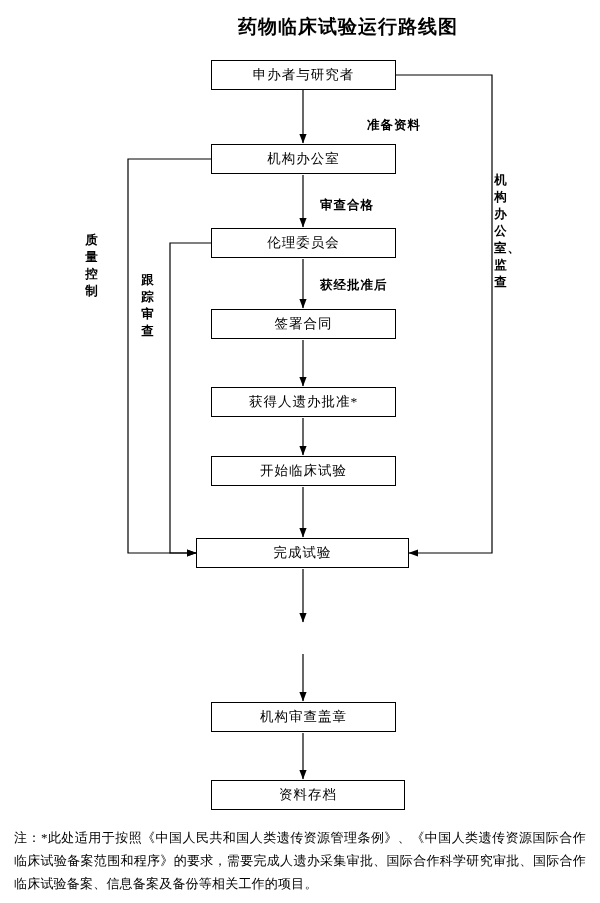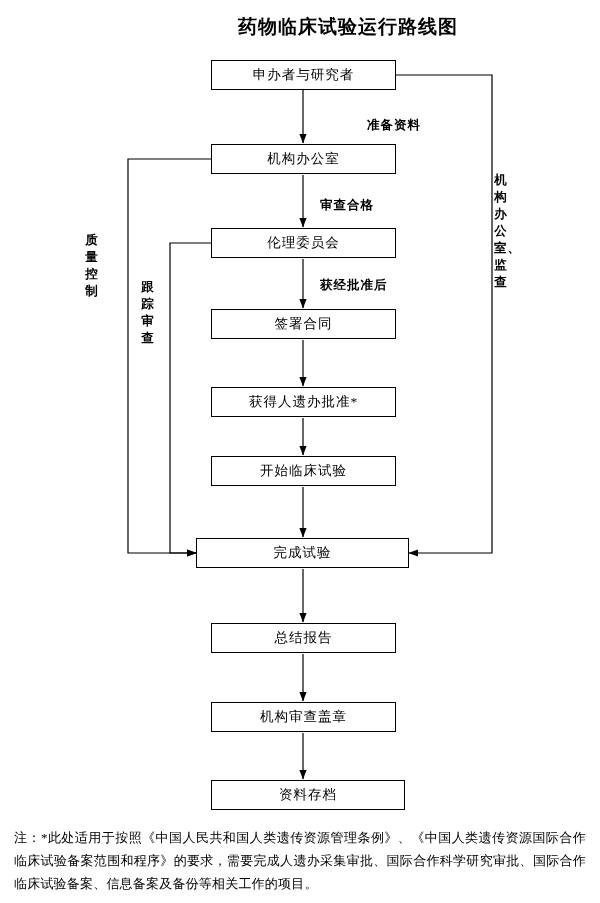--- a/index.html
+++ b/index.html
@@ -133,35 +133,32 @@
   </div>
 
   <div class="node" style="left:211px; top:456px; width:185px; height:30px;">
     <span>开始临床试验</span>
   </div>
 
   <div class="node" style="left:196px; top:538px; width:213px; height:30px;">
     <span>完成试验</span>
   </div>
 
-  <div class="node" style="left:211px; top:623px; width:185px; height:30px;">
-    <span>总结报告</span>
-  </div>
 
   <div class="node" style="left:211px; top:702px; width:185px; height:30px;">
     <span>机构审查盖章</span>
   </div>
 
   <div class="node" style="left:211px; top:780px; width:194px; height:30px;">
     <span>资料存档</span>
   </div>
 
   <div class="edge-label" style="left:320px; top:117px;margin-left:47px;">准备资料</div>
   <div class="edge-label" style="left:320px; top:197px;">审查合格</div>
   <div class="edge-label" style="left:320px; top:277px;">获经批准后</div>
 
   <div class="side-label" style="left:85px; top:232px;">质量控制</div>
-  <div class="side-label" style="left:141px; top:272px;margin-top:7px;">跟踪审查</div>
+  <div class="side-label" style="left:141px; top:272px;">跟踪审查</div>
   <div class="side-label" style="left:494px; top:172px;">机构办公室、监查</div>
 
   <div class="note">注：*此处适用于按照《中国人民共和国人类遗传资源管理条例》、《中国人类遗传资源国际合作临床试验备案范围和程序》的要求，需要完成人遗办采集审批、国际合作科学研究审批、国际合作临床试验备案、信息备案及备份等相关工作的项目。</div>
 
 </div>
 
 </body></html>

